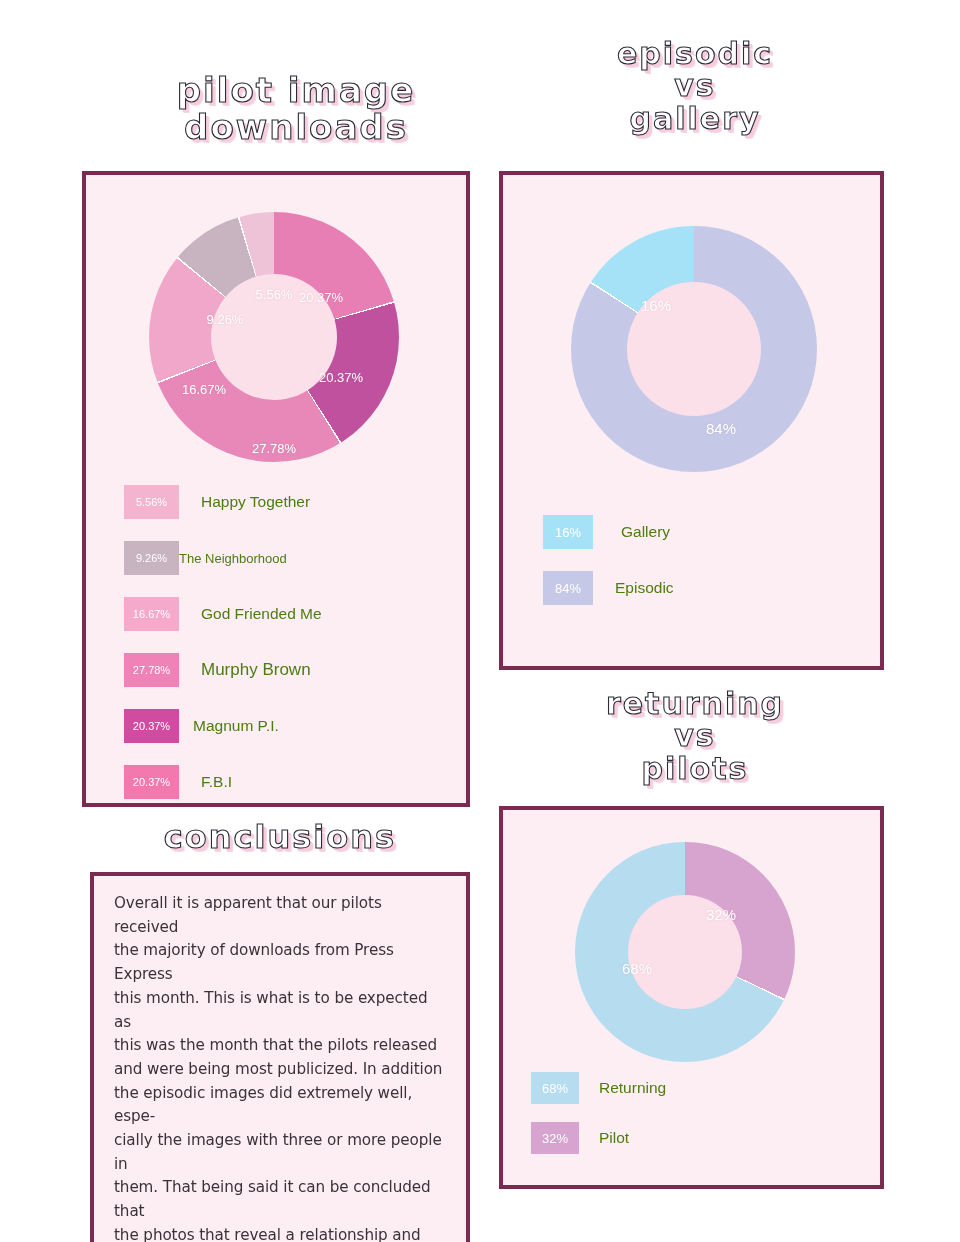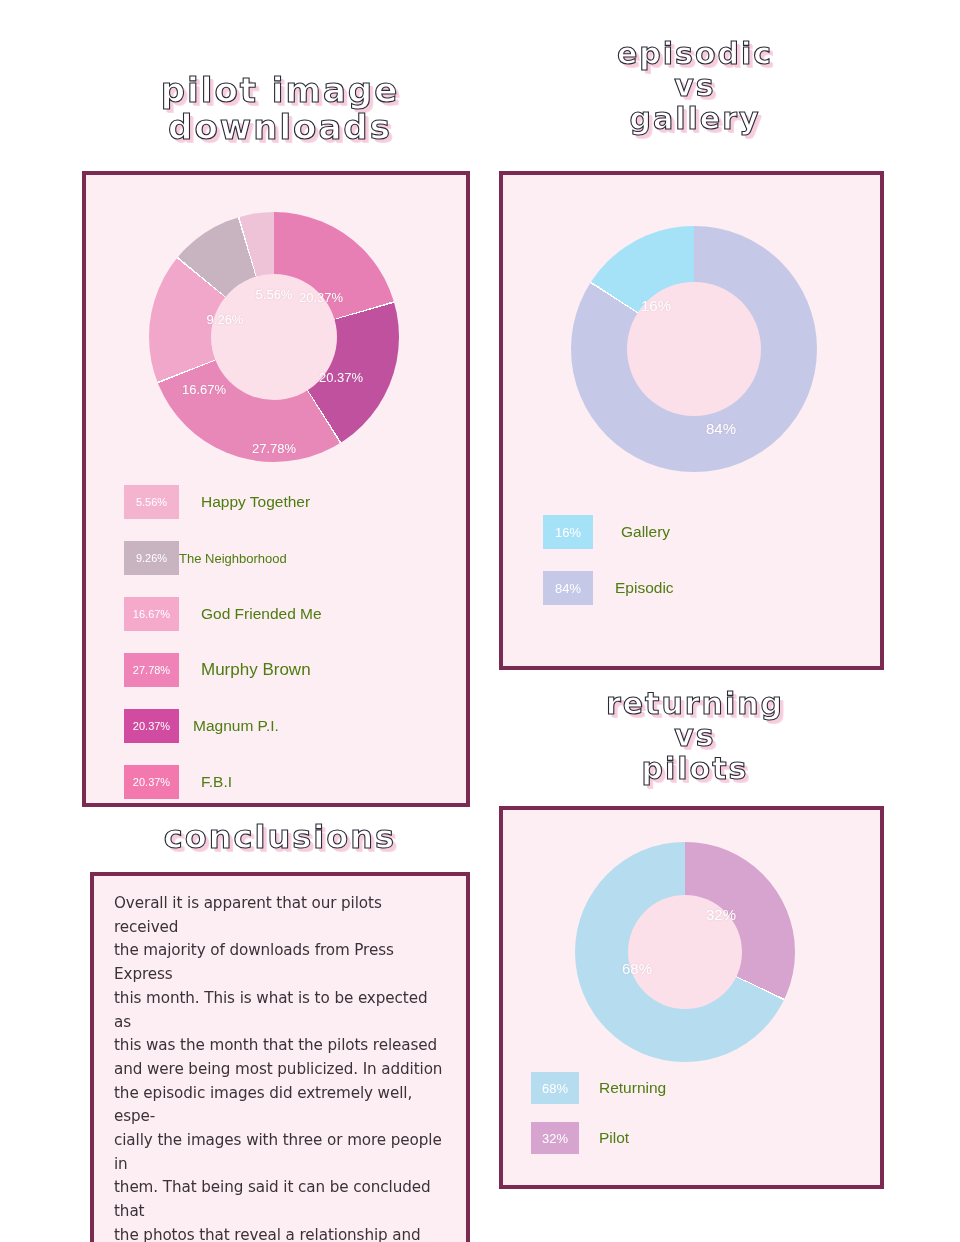--- a/index.html
+++ b/index.html
@@ -96,21 +96,21 @@
     line-height: 1.56;
     color: #3a3238;
     margin: 0;
     white-space: pre-line;
     letter-spacing: -0.1px;
   }
 </style>
 </head>
 <body>
 
-<div class="display-title" id="title-pilot" style="left:80px; top:72px; width:400px; font-size:34px; white-space:pre-line;">pilot image
+<div class="display-title" id="title-pilot" style="left:96px; top:72px; width:400px; font-size:34px; white-space:pre-line;">pilot image
 downloads</div>
 
 <div class="display-title" id="title-episodic" style="left:520px; top:38px; width:350px; font-size:30px; white-space:pre-line;">episodic
 vs
 gallery</div>
 
 <div class="display-title" id="title-returning" style="left:520px; top:688px; width:350px; font-size:30px; white-space:pre-line;">returning
 vs
 pilots</div>
 

